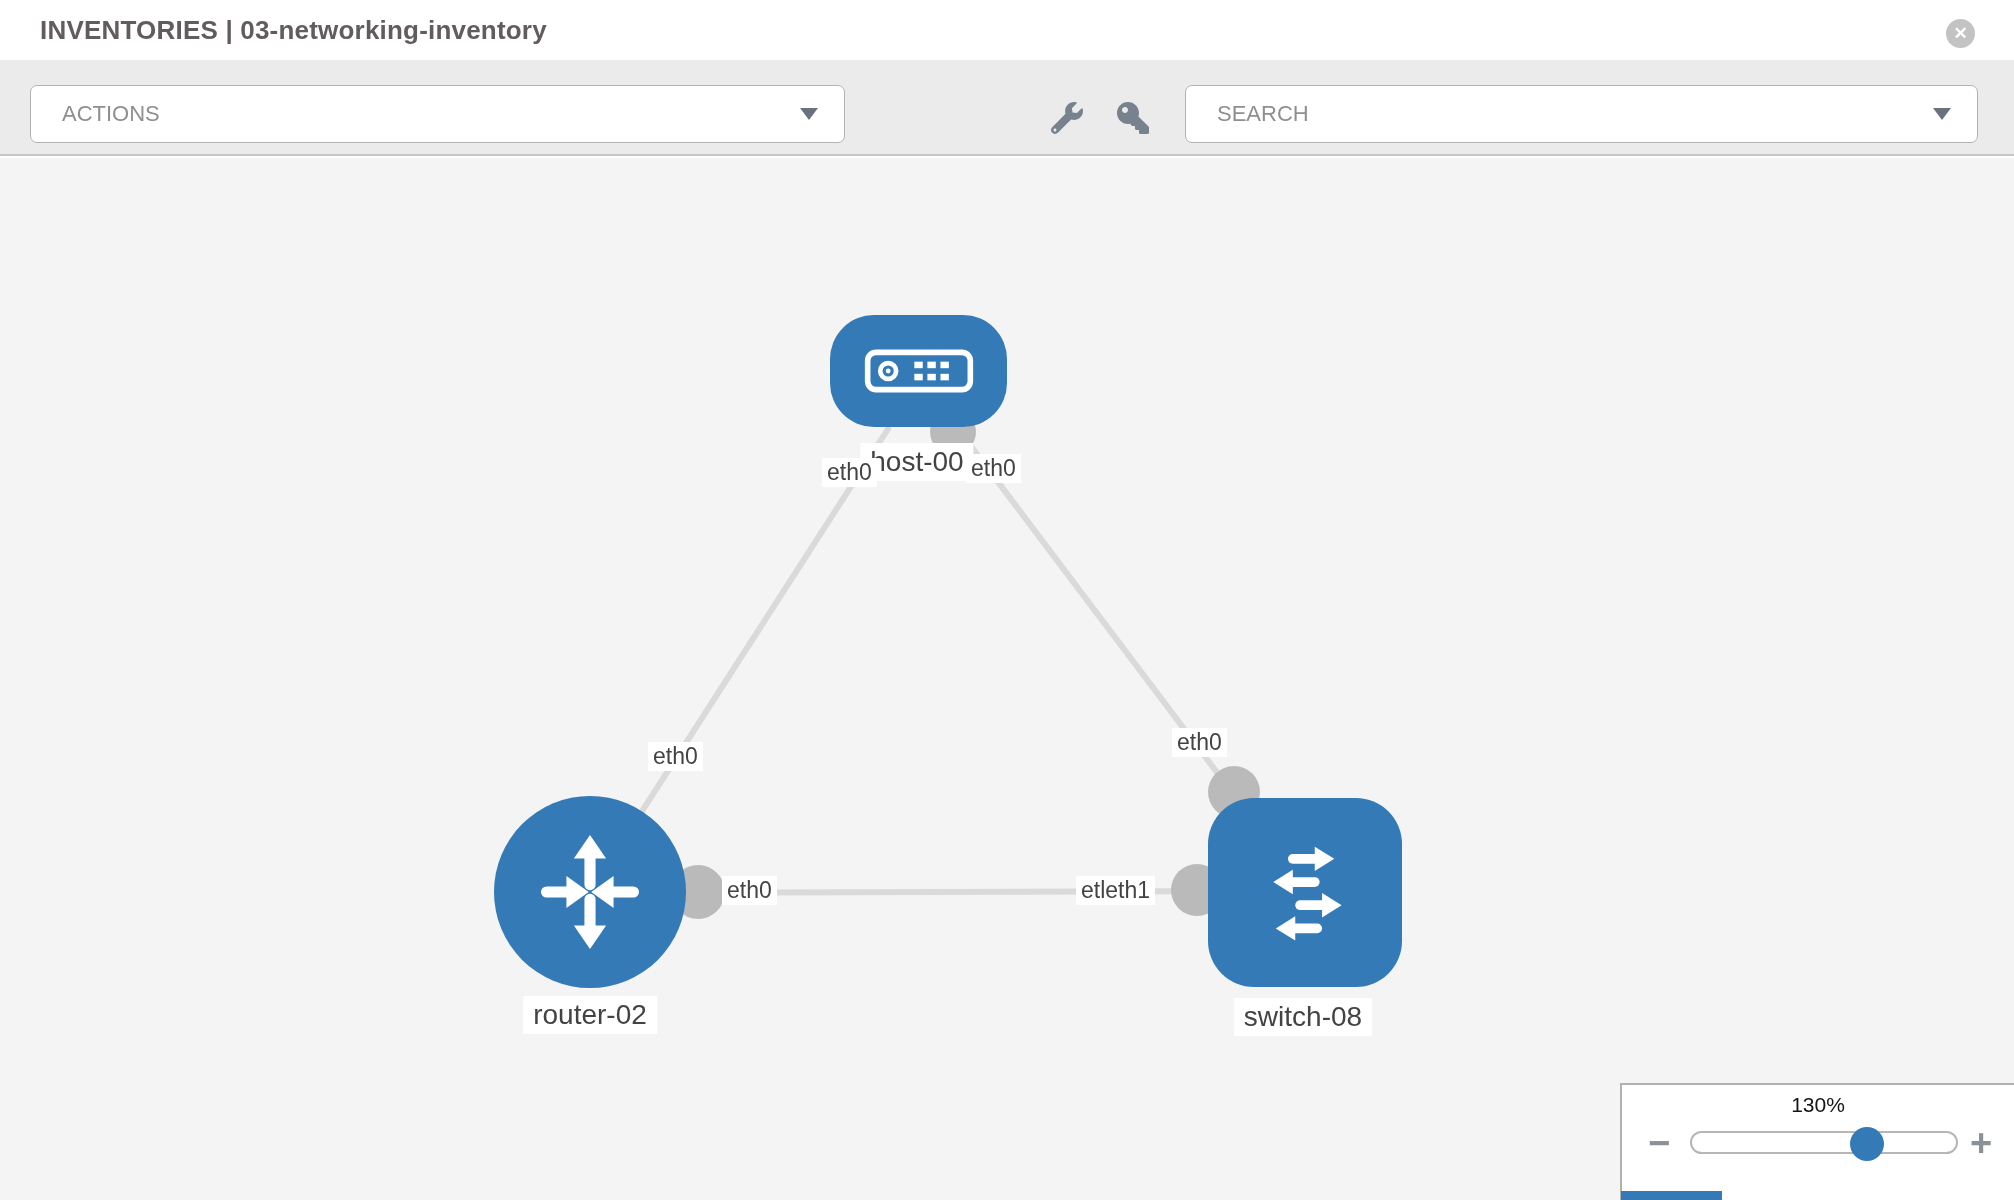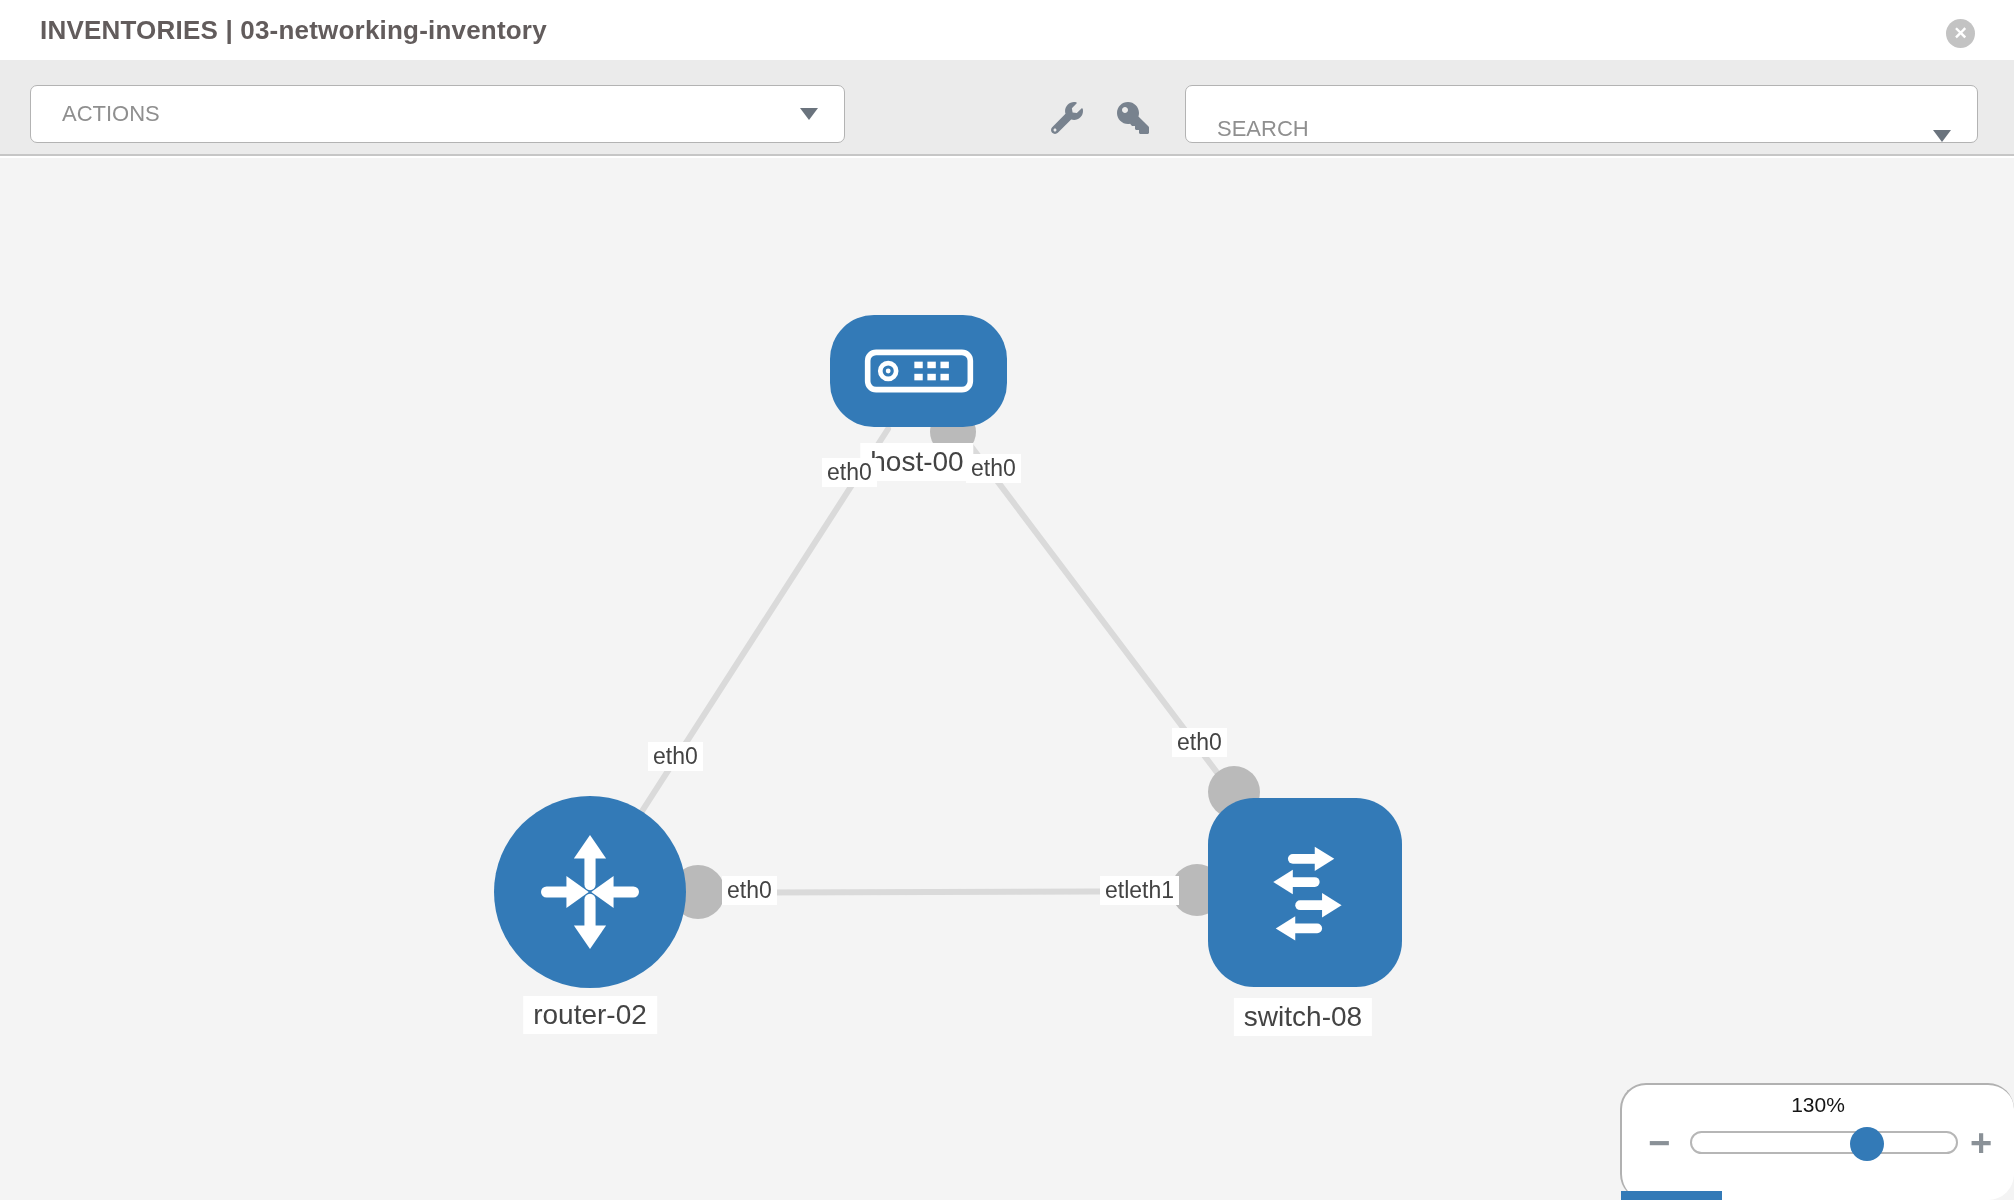--- a/index.html
+++ b/index.html
@@ -16,41 +16,41 @@
 
   
   .toolbar { position:absolute; left:0; top:60px; width:2014px; height:96px; background:#ebebeb;
              border-bottom:2px solid #c6c6c6; }
   .select-box { position:absolute; top:25px; height:58px; background:#fff; border:1px solid #b3b3b3;
                 border-radius:7px; display:flex; align-items:center; cursor:pointer; }
   .select-box .sel-text { padding-left:18px; font-size:22px; color:#8f8f8f; flex:1;margin-left:13px; }
   .caret { width:0; height:0; border-left:9px solid transparent; border-right:9px solid transparent;
            border-top:12px solid #6a737d; margin-right:26px; }
   .actions-box { left:30px;  width:815px; }
-  .search-box  { left:1185px; width:793px;align-items:flex-end; }
+  .search-box  { left:1185px; width:793px; }
   .tool-icon-btn { position:absolute; top:38px; width:40px; height:40px; display:flex;
                    align-items:center; justify-content:center; cursor:pointer; }
   .tool-icon-btn svg { width:32px; height:32px; fill:#78828e; }
 
   
   .canvas { position:absolute; left:0; top:158px; width:2014px; height:1042px; background:#f4f4f4; }
   .links-layer { position:absolute; left:0; top:0; z-index:1; }
   .node { position:absolute; z-index:2; background:#337ab7; display:flex;
           align-items:center; justify-content:center; cursor:pointer; }
   .node-host   { left:830px;  top:157px; width:177px; height:112px; border-radius:44px; }
   .node-router { left:494px;  top:638px; width:192px; height:192px; border-radius:50%; }
   .node-switch { left:1208px; top:640px; width:194px; height:189px; border-radius:46px; }
 
   .canvas-label { position:absolute; z-index:3; background:#ffffff; color:#434343; white-space:nowrap; }
   .node-label { font-size:28px; padding:3px 10px; transform:translateX(-50%); }
   .if-label   { font-size:23px; padding:1px 5px; }
 
   
   .zoom-panel { position:absolute; left:1620px; top:925px; width:394px; height:117px; z-index:5;
-                background:#fff; border-left:2px solid #b1b1b1; border-top:2px solid #b1b1b1;border-radius:26px; }
+                background:#fff; border-left:2px solid #b1b1b1; border-top:2px solid #b1b1b1; }
   .zoom-level { position:absolute; left:0; top:8px; width:100%; text-align:center;
                 font-size:21px; color:#151515; }
   .zoom-btn { position:absolute; top:38px; font-size:38px; font-weight:bold; color:#8a9197;
               line-height:40px; cursor:pointer; user-select:none; }
   .zoom-out-btn { left:26px; }
   .zoom-in-btn  { left:348px; }
   .zoom-track { position:absolute; left:68px; top:46px; width:268px; height:23px; background:#fff;
                 border:2px solid #b6b6b6; border-radius:12px; cursor:pointer; }
   .zoom-thumb { position:absolute; left:158px; top:-6px; width:34px; height:34px; border-radius:50%;
                 background:#337ab7; cursor:grab; }
@@ -163,21 +163,21 @@
 
   <div class="canvas-label node-label" style="left:917px; top:285px;">host-00</div>
   <div class="canvas-label node-label" style="left:590px; top:838px;">router-02</div>
   <div class="canvas-label node-label" style="left:1303px; top:840px;">switch-08</div>
 
   <div class="canvas-label if-label" style="left:822px;  top:300px;">eth0</div>
   <div class="canvas-label if-label" style="left:966px;  top:296px;">eth0</div>
   <div class="canvas-label if-label" style="left:648px;  top:584px;">eth0</div>
   <div class="canvas-label if-label" style="left:1172px; top:570px;">eth0</div>
   <div class="canvas-label if-label" style="left:722px;  top:718px;">eth0</div>
-  <div class="canvas-label if-label" style="left:1100px; top:718px;">etleth1</div>
+  <div class="canvas-label if-label" style="left:1076px; top:718px;">etleth1</div>
 
   <div class="zoom-panel">
     <div class="zoom-level">130%</div>
     <div class="zoom-btn zoom-out-btn">
       <span>−</span>
     </div>
     <div class="zoom-track">
       <div class="zoom-thumb"></div>
     </div>
     <div class="zoom-btn zoom-in-btn">

